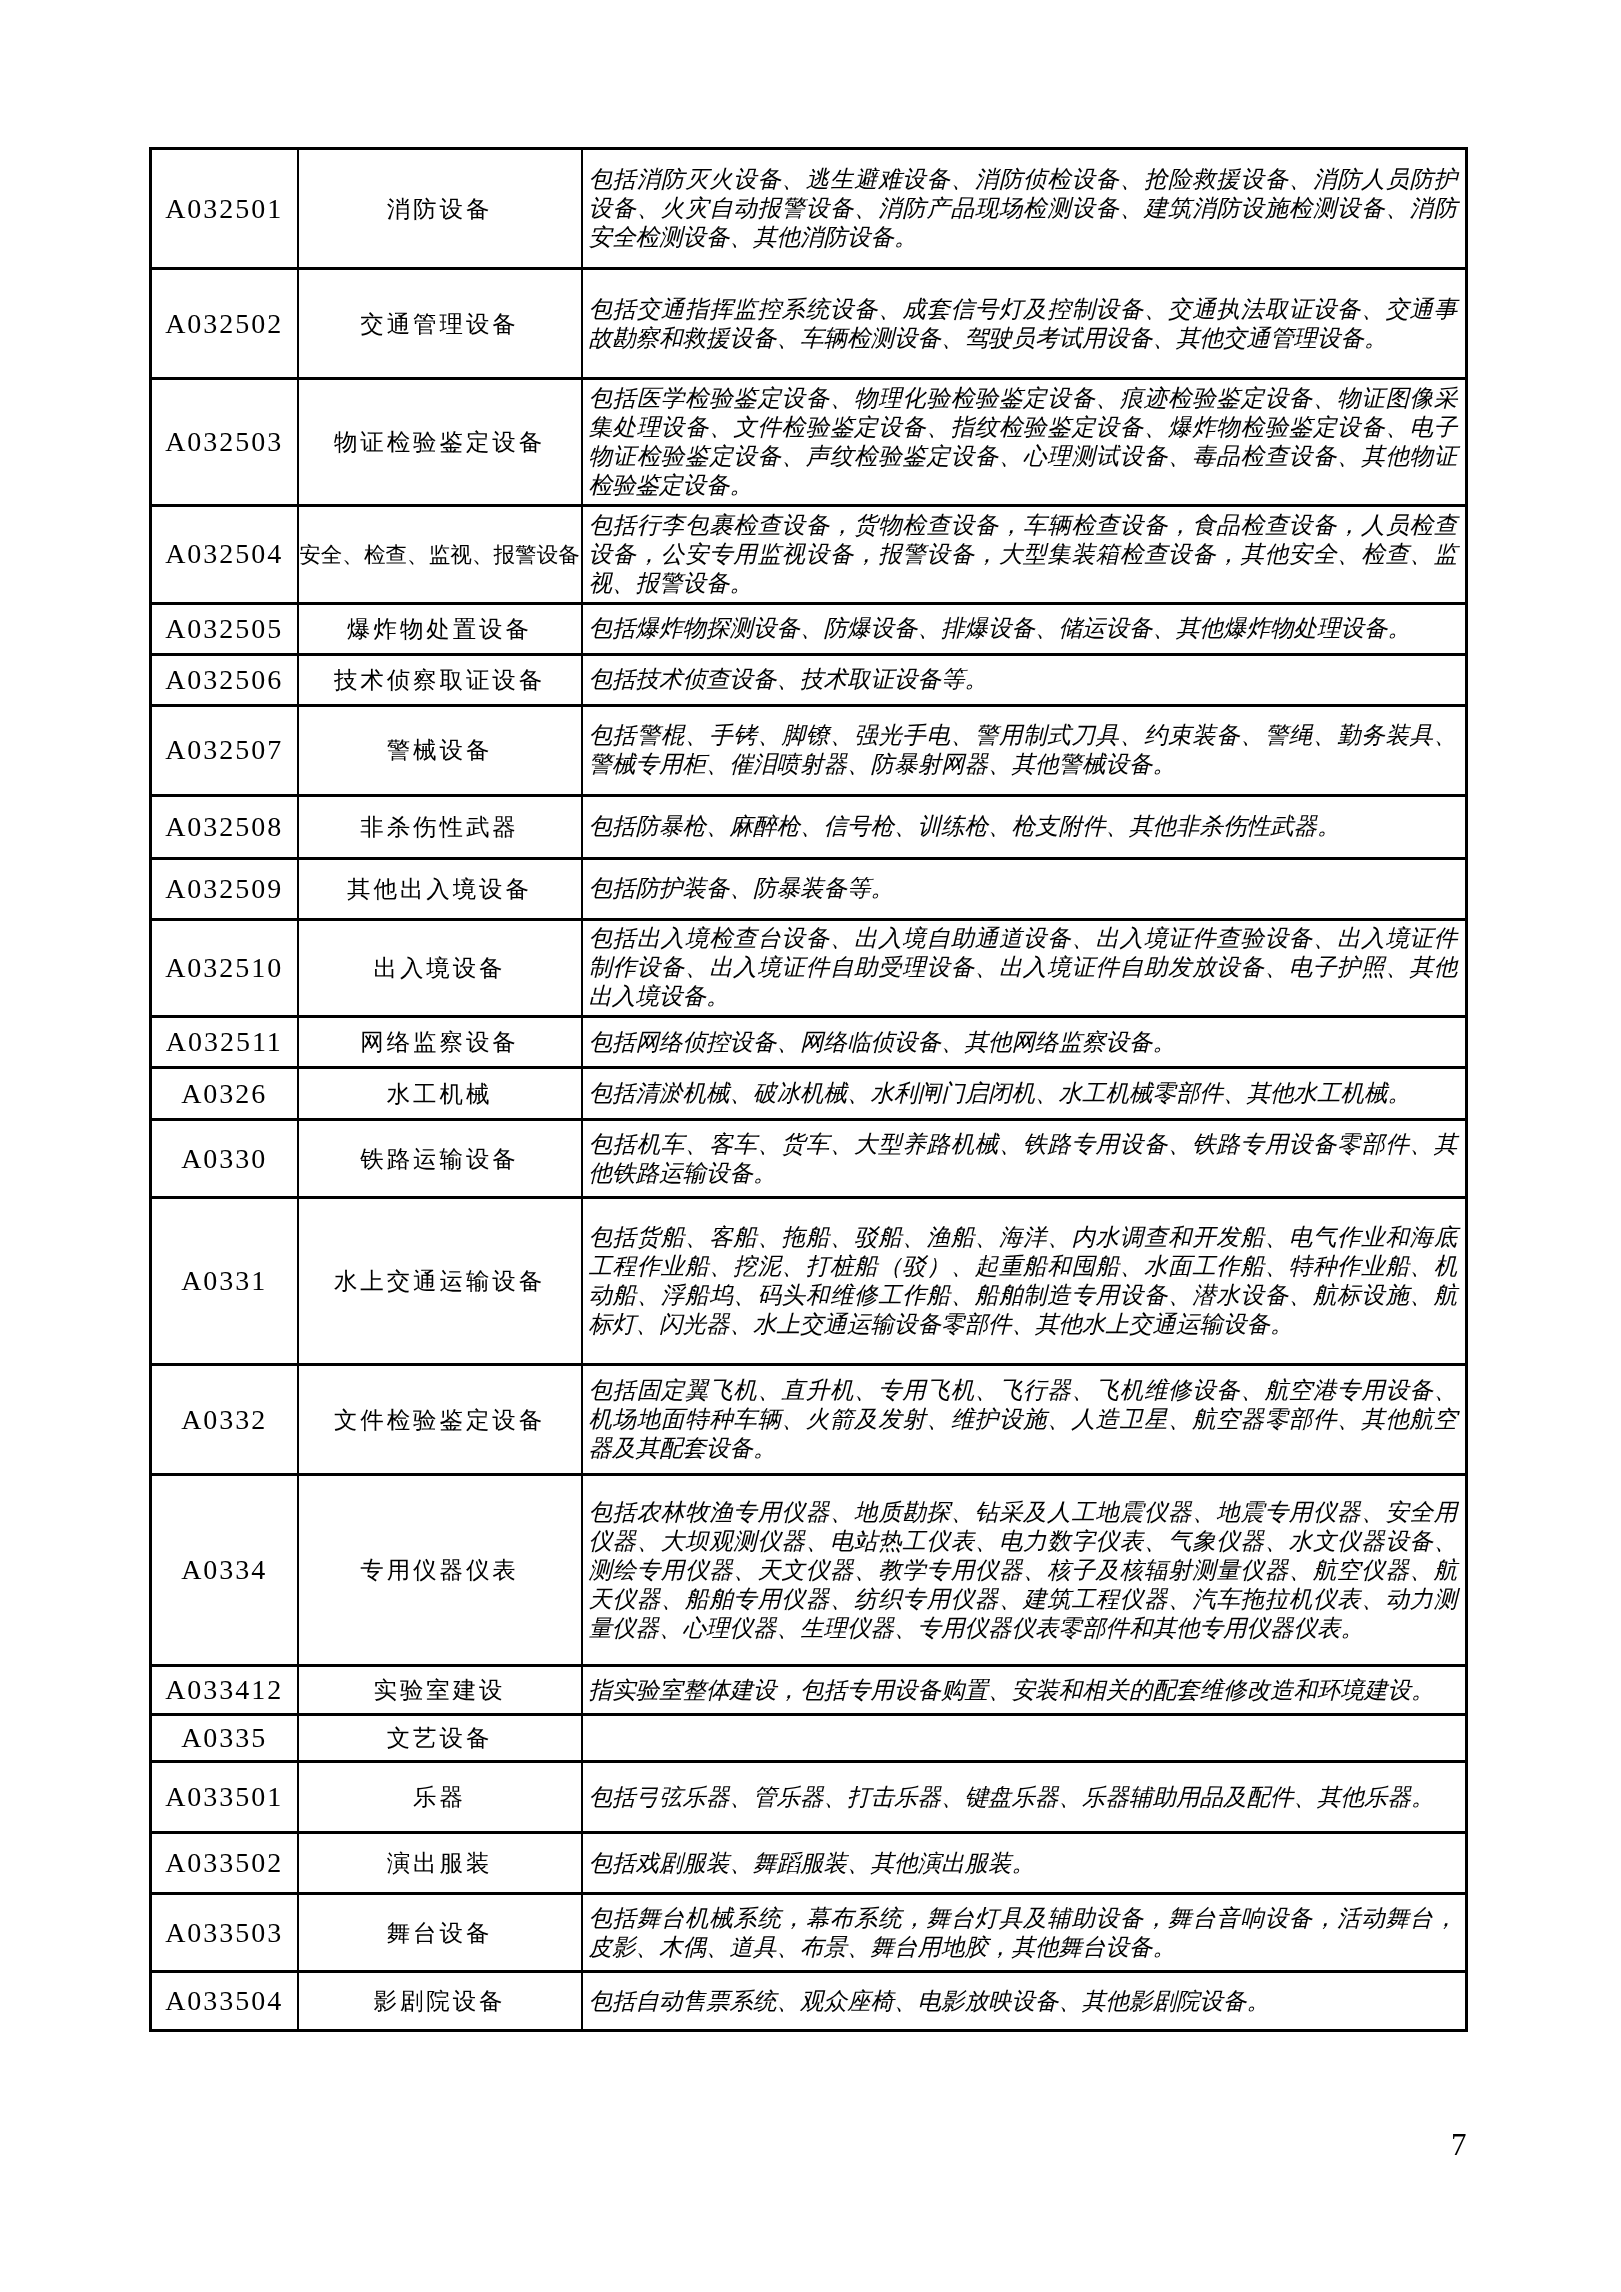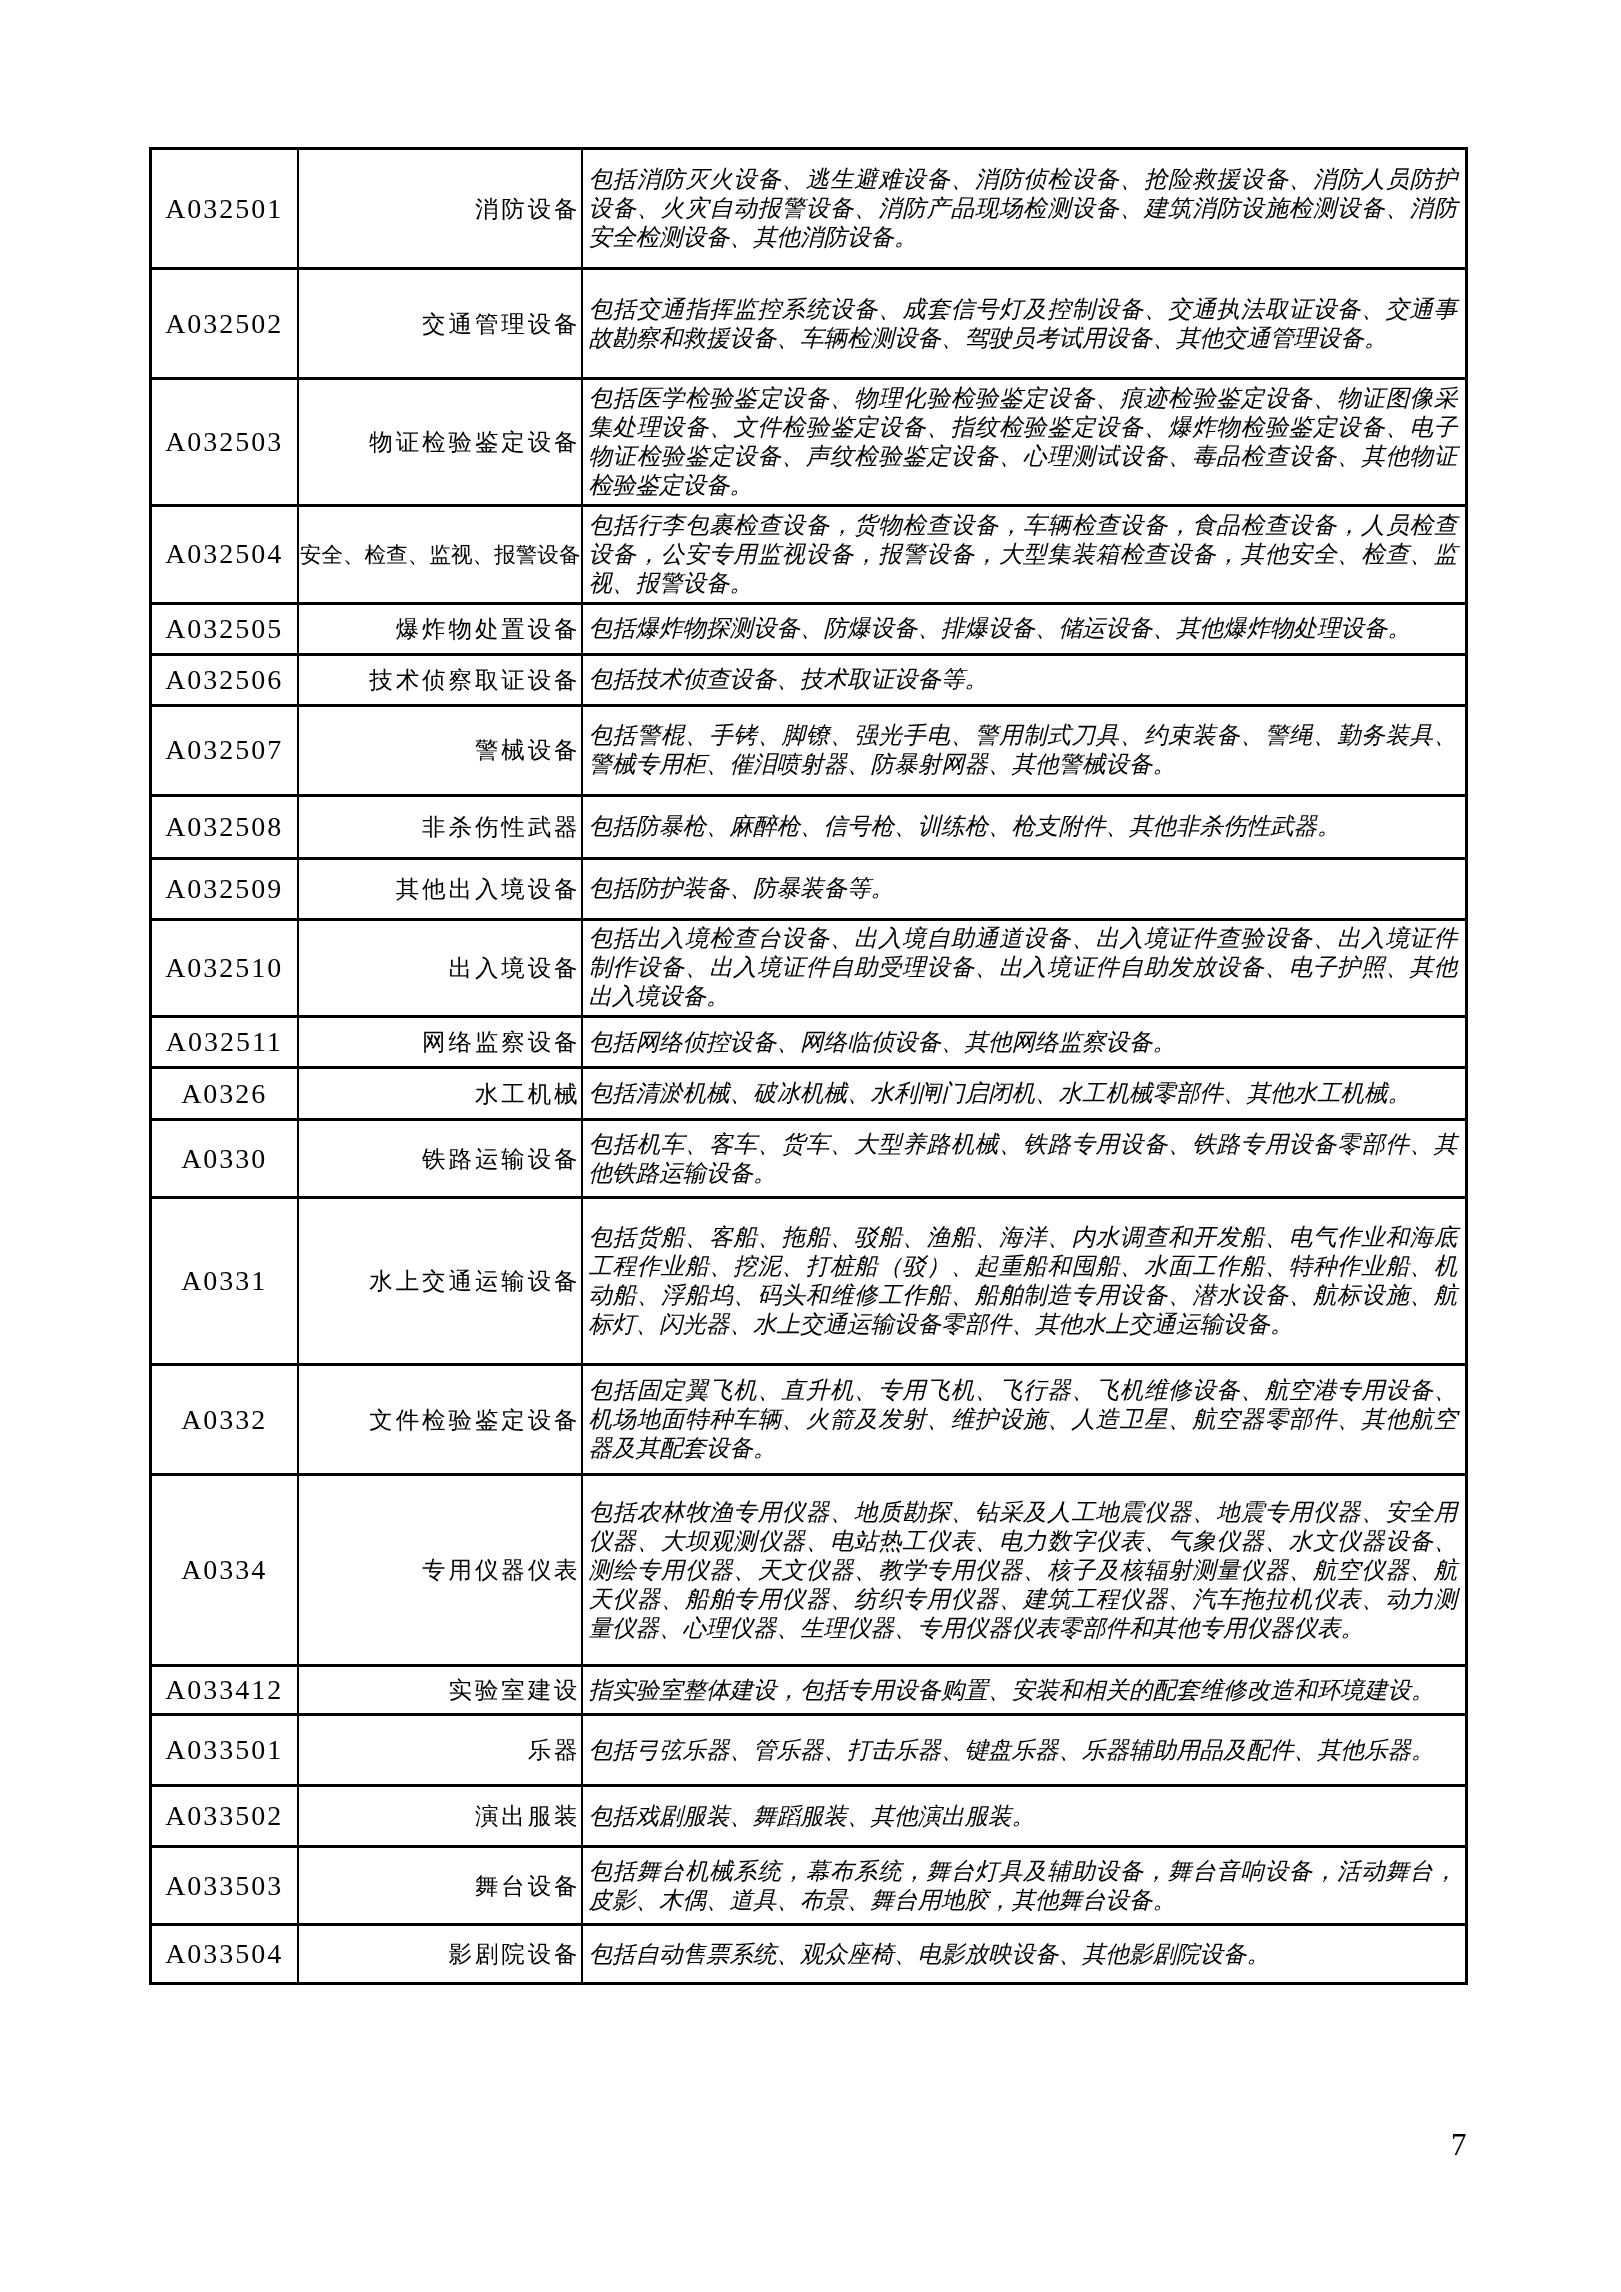--- a/index.html
+++ b/index.html
@@ -27,21 +27,21 @@
     vertical-align: middle;
     overflow: hidden;
   }
   td.c-code {
     text-align: center;
     font-size: 28px;
     letter-spacing: 2px;
     padding: 6px;
   }
   td.c-name {
-    text-align: right;
+    text-align: center;
     font-size: 23.5px;
     letter-spacing: 2.9px;
     white-space: nowrap;
     padding: 0;
   }
   td.c-name.tight { letter-spacing: 0; font-size: 21.6px; }
   td.c-desc {
     font-size: 23.5px;
     line-height: 29px;
     text-align: justify;
@@ -145,20 +145,25 @@
       <tr style="height:191px">
         <td class="c-code">A0334</td>
         <td class="c-name">专用仪器仪表</td>
         <td class="c-desc">包括农林牧渔专用仪器、地质勘探、钻采及人工地震仪器、地震专用仪器、安全用仪器、大坝观测仪器、电站热工仪表、电力数字仪表、气象仪器、水文仪器设备、测绘专用仪器、天文仪器、教学专用仪器、核子及核辐射测量仪器、航空仪器、航天仪器、船舶专用仪器、纺织专用仪器、建筑工程仪器、汽车拖拉机仪表、动力测量仪器、心理仪器、生理仪器、专用仪器仪表零部件和其他专用仪器仪表。</td>
       </tr>
       <tr style="height:49px">
         <td class="c-code">A033412</td>
         <td class="c-name">实验室建设</td>
         <td class="c-desc">指实验室整体建设，包括专用设备购置、安装和相关的配套维修改造和环境建设。</td>
       </tr>
+      <tr style="height:39px">
+        <td class="c-code">A0335</td>
+        <td class="c-name">文艺设备</td>
+        <td class="c-desc"></td>
+      </tr>
       <tr style="height:71px">
         <td class="c-code">A033501</td>
         <td class="c-name">乐器</td>
         <td class="c-desc">包括弓弦乐器、管乐器、打击乐器、键盘乐器、乐器辅助用品及配件、其他乐器。</td>
       </tr>
       <tr style="height:61px">
         <td class="c-code">A033502</td>
         <td class="c-name">演出服装</td>
         <td class="c-desc">包括戏剧服装、舞蹈服装、其他演出服装。</td>
       </tr>

